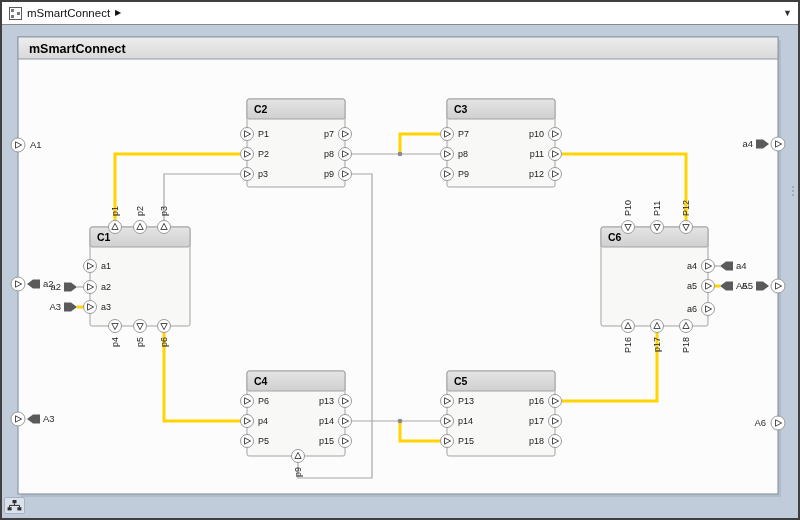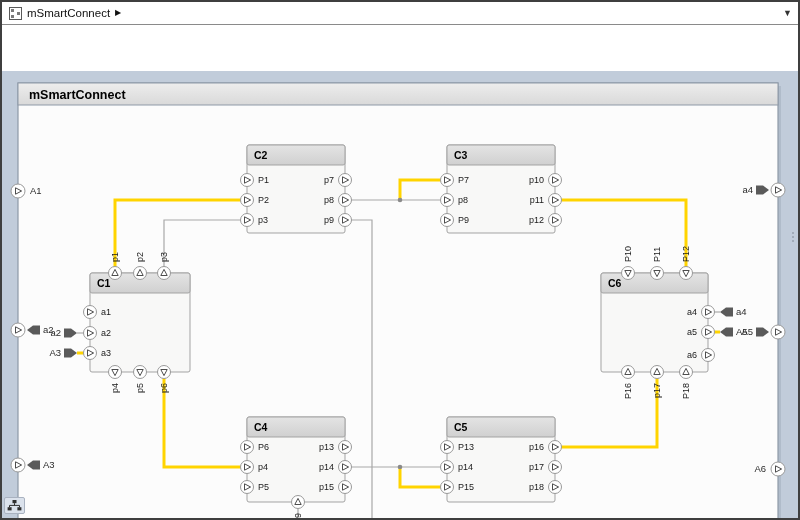--- a/index.html
+++ b/index.html
@@ -1,20 +1,20 @@
 <!DOCTYPE html>
 <html><head>
 <meta charset="utf-8">
 <style>
   html,body{margin:0;padding:0;background:#9aa3af;}
   .window{
     width:800px;height:520px;box-sizing:border-box;
     border:2px solid #3f3f3f;background:#ffffff;
     font-family:"Liberation Sans",sans-serif;
-    display:flex;flex-direction:column;overflow:hidden;gap:46px;
+    display:flex;flex-direction:column;overflow:hidden;
   }
   .breadcrumb-bar{
     flex:0 0 22px;height:22px;display:flex;align-items:center;gap:5px;
     padding:0 6px;background:#ffffff;border-bottom:1px solid #8a8a8a;
   }
   .breadcrumb-title{font-size:11.5px;color:#111;}
   .breadcrumb-chevron{font-size:8px;color:#111;line-height:1;}
   .breadcrumb-dropdown{margin-left:auto;font-size:9px;color:#333;line-height:1;}
   .model-icon-box{width:14px;height:14px;display:flex;align-items:center;justify-content:center;}
   .canvas{position:relative;flex:1 1 auto;overflow:hidden;}

